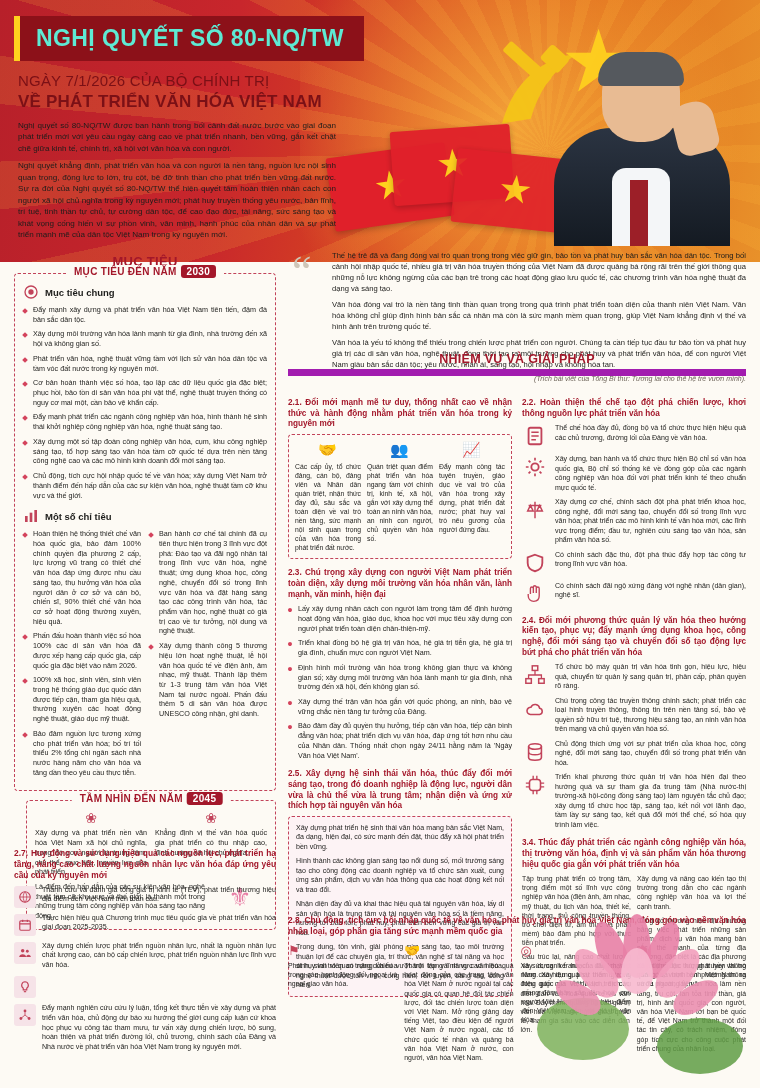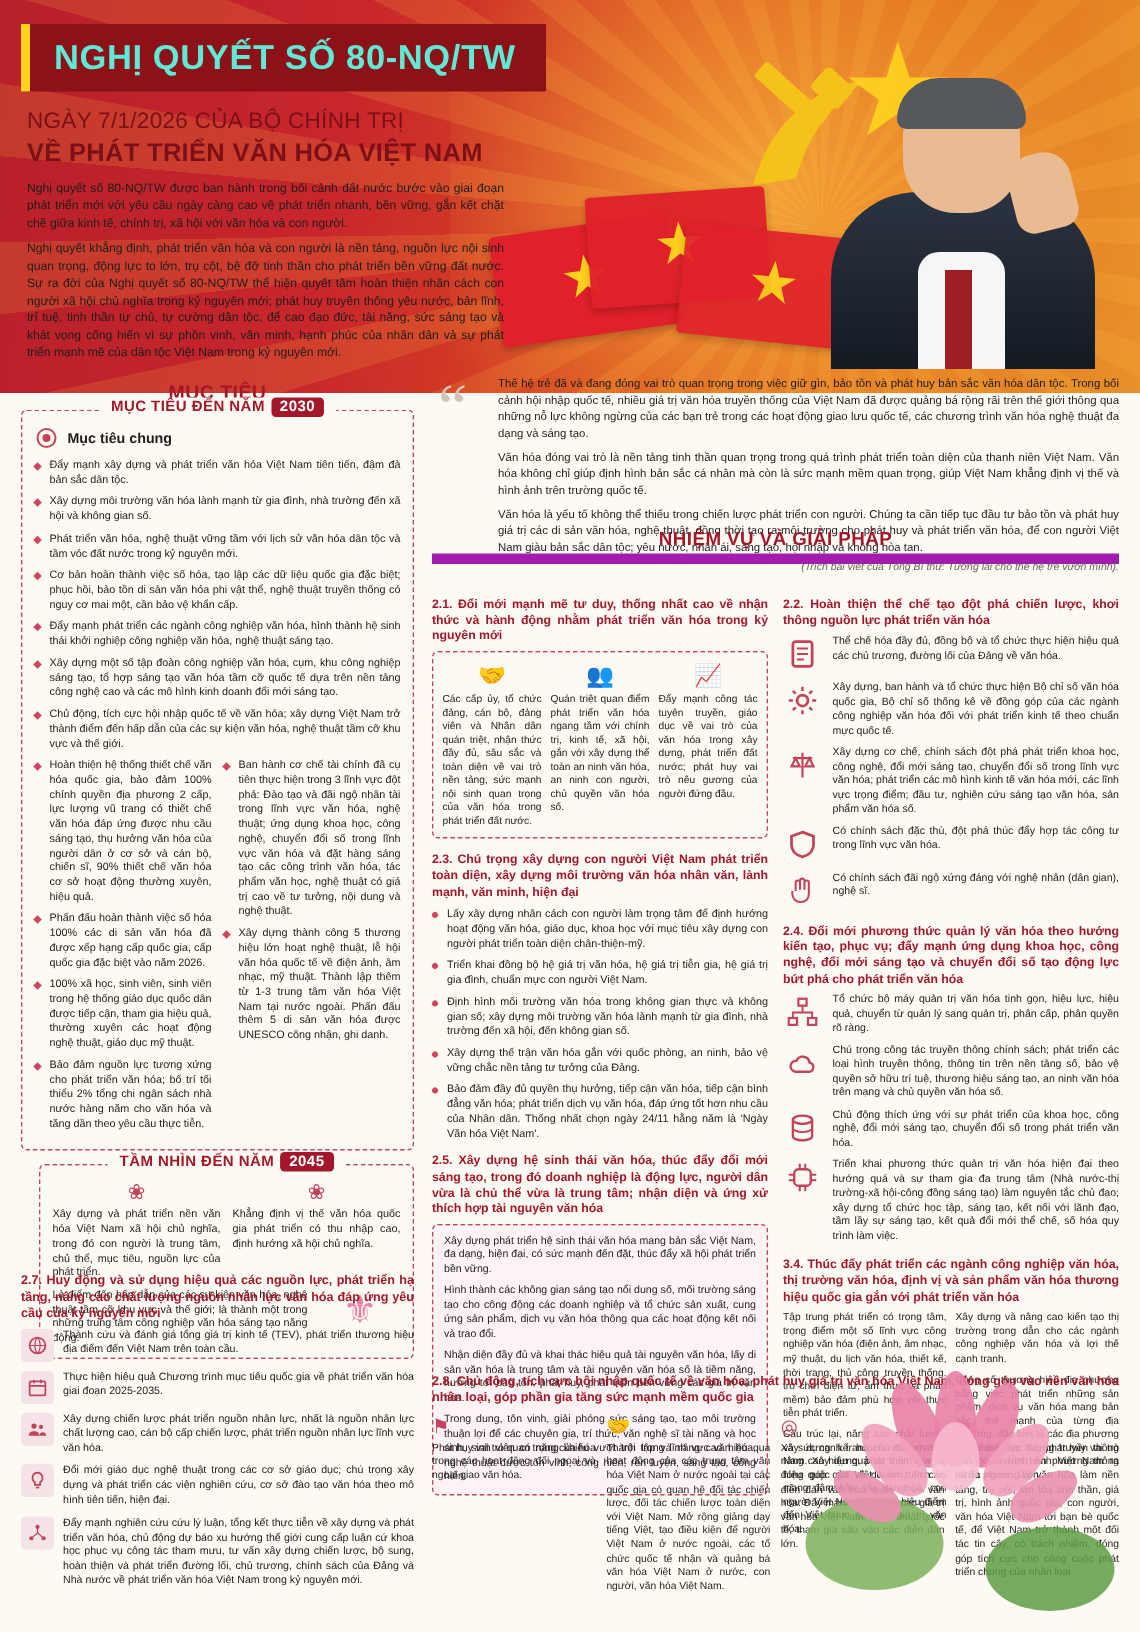--- a/index.html
+++ b/index.html
@@ -203,20 +203,28 @@
       <ul class="bul">
         <li>Đẩy mạnh xây dựng và phát triển văn hóa Việt Nam tiên tiến, đậm đà bản sắc dân tộc.</li>
         <li>Xây dựng môi trường văn hóa lành mạnh từ gia đình, nhà trường đến xã hội và không gian số.</li>
         <li>Phát triển văn hóa, nghệ thuật vững tầm với lịch sử văn hóa dân tộc và tầm vóc đất nước trong kỷ nguyên mới.</li>
         <li>Cơ bản hoàn thành việc số hóa, tạo lập các dữ liệu quốc gia đặc biệt; phục hồi, bảo tồn di sản văn hóa phi vật thể, nghệ thuật truyền thống có nguy cơ mai một, cần bảo vệ khẩn cấp.</li>
         <li>Đẩy mạnh phát triển các ngành công nghiệp văn hóa, hình thành hệ sinh thái khởi nghiệp công nghiệp văn hóa, nghệ thuật sáng tạo.</li>
         <li>Xây dựng một số tập đoàn công nghiệp văn hóa, cụm, khu công nghiệp sáng tạo, tổ hợp sáng tạo văn hóa tầm cỡ quốc tế dựa trên nền tảng công nghệ cao và các mô hình kinh doanh đổi mới sáng tạo.</li>
         <li>Chủ động, tích cực hội nhập quốc tế về văn hóa; xây dựng Việt Nam trở thành điểm đến hấp dẫn của các sự kiện văn hóa, nghệ thuật tầm cỡ khu vực và thế giới.</li>
       </ul>
 
+      <div class="subhead" style="margin-top:8px">
+        <svg class="ico" viewBox="0 0 24 24">
+          <rect x="3" y="12" width="4" height="9" fill="#c2435a"></rect>
+          <rect x="10" y="7" width="4" height="14" fill="#c2435a"></rect>
+          <rect x="17" y="3" width="4" height="18" fill="#c2435a"></rect>
+        </svg>
+        <span>Một số chỉ tiêu</span>
+      </div>
       <div class="twocol">
         <div>
           <ul class="bul">
             <li>Hoàn thiện hệ thống thiết chế văn hóa quốc gia, bảo đảm 100% chính quyền địa phương 2 cấp, lực lượng vũ trang có thiết chế văn hóa đáp ứng được nhu cầu sáng tạo, thụ hưởng văn hóa của người dân ở cơ sở và cán bộ, chiến sĩ, 90% thiết chế văn hóa cơ sở hoạt động thường xuyên, hiệu quả.</li>
             <li>Phấn đấu hoàn thành việc số hóa 100% các di sản văn hóa đã được xếp hạng cấp quốc gia, cấp quốc gia đặc biệt vào năm 2026.</li>
             <li>100% xã học, sinh viên, sinh viên trong hệ thống giáo dục quốc dân được tiếp cận, tham gia hiệu quả, thường xuyên các hoạt động nghệ thuật, giáo dục mỹ thuật.</li>
             <li>Bảo đảm nguồn lực tương xứng cho phát triển văn hóa; bố trí tối thiểu 2% tổng chi ngân sách nhà nước hàng năm cho văn hóa và tăng dần theo yêu cầu thực tiễn.</li>
           </ul>
         </div>
         <div>
@@ -281,21 +289,20 @@
       </div>
       <p>Xây dựng chiến lược phát triển nguồn nhân lực, nhất là nguồn nhân lực chất lượng cao, cán bộ cấp chiến lược, phát triển nguồn nhân lực lĩnh vực văn hóa.</p>
     </div>
     <div class="icorow">
       <div class="icobox">
         <svg width="14" height="14" viewBox="0 0 24 24">
             <path d="M12 3a6 6 0 0 0-3 11v3h6v-3a6 6 0 0 0-3-11z" fill="none" stroke="#c2435a" stroke-width="2"></path>
             <path d="M10 20h4" stroke="#c2435a" stroke-width="2"></path>
           </svg>
       </div>
-      <p>Đổi mới giáo dục nghệ thuật trong các cơ sở giáo dục; chú trọng xây dựng và phát triển các viện nghiên cứu, cơ sở đào tạo văn hóa theo mô hình tiên tiến, hiện đại.</p>
     </div>
     <div class="icorow">
       <div class="icobox">
         <svg width="14" height="14" viewBox="0 0 24 24">
             <circle cx="12" cy="5" r="2.4" fill="#c2435a"></circle>
             <circle cx="5" cy="18" r="2.4" fill="#c2435a"></circle>
             <circle cx="19" cy="18" r="2.4" fill="#c2435a"></circle>
             <path d="M12 7v5M12 12l-6 5M12 12l6 5" stroke="#c2435a" stroke-width="1.4" fill="none"></path>
           </svg>
       </div>

